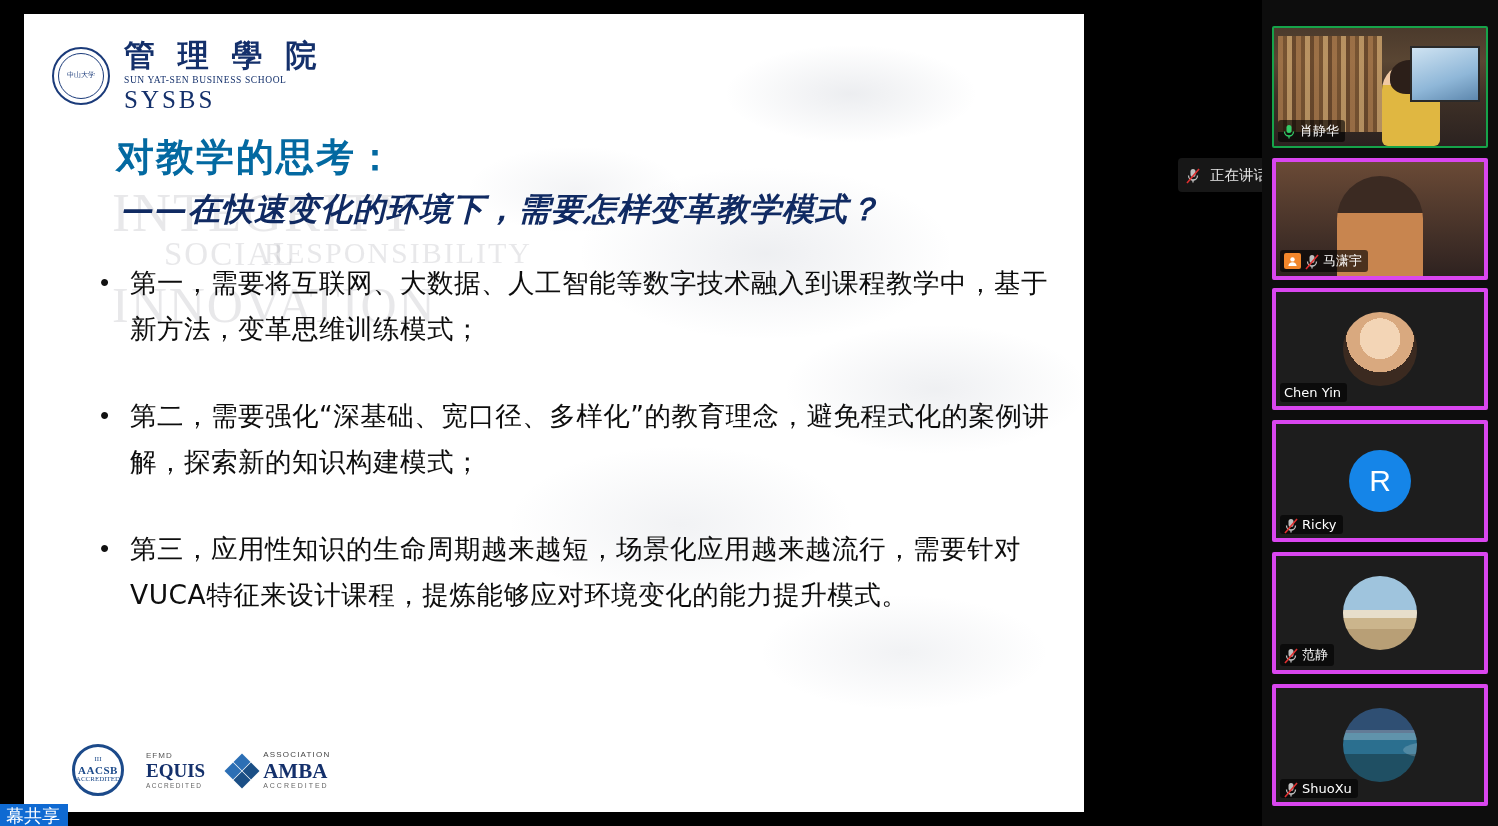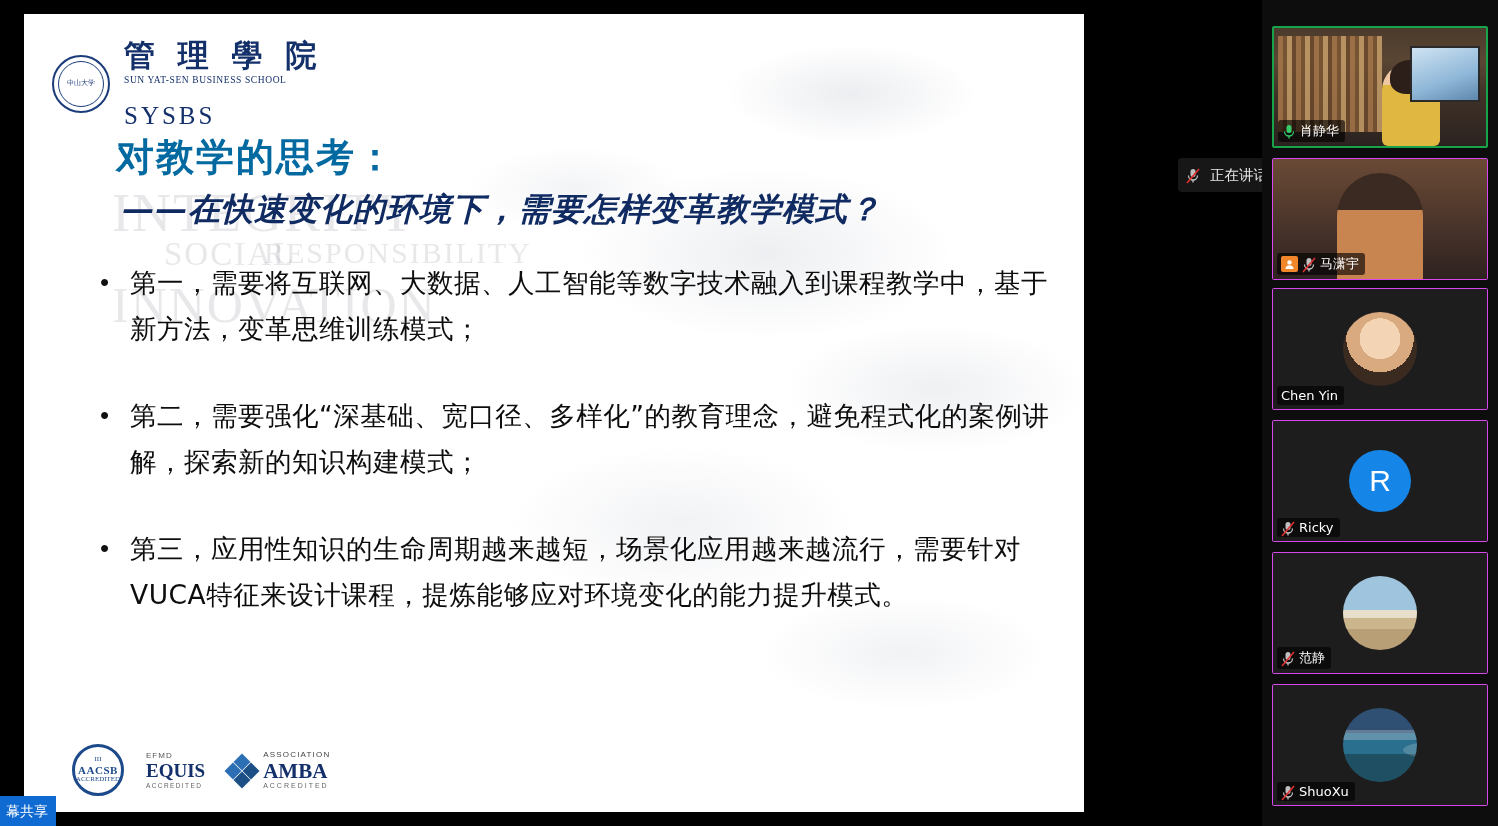--- a/index.html
+++ b/index.html
@@ -55,21 +55,21 @@
     position: relative; flex: none;
   }
   .seal:before {
     content: ""; position: absolute; inset: 4px; border-radius: 50%;
     border: 1px solid #1b3b7a;
   }
   .seal span { font-size: 7px; color: #1b3b7a; font-family: "Liberation Serif", serif; line-height: 1.05; text-align: center; }
   .logo-text { display: flex; flex-direction: column; line-height: 1; }
   .logo-cn { font-size: 31px; color: #14306b; letter-spacing: 6px; font-weight: bold; font-family: "DejaVu Sans", sans-serif; }
   .logo-en { font-size: 9.5px; color: #14306b; letter-spacing: .6px; margin-top: 5px; font-family: "Liberation Serif", serif; }
-  .logo-abbr { font-size: 25px; color: #14306b; letter-spacing: 3px; font-family: "Liberation Serif", serif; margin-top: 17px; }
+  .logo-abbr { font-size: 25px; color: #14306b; letter-spacing: 3px; font-family: "Liberation Serif", serif; margin-top: 1px; }
 
   
   .title-main {
     position: absolute; left: 92px; top: 118px;
     font-size: 38px; font-weight: bold; color: #0369a1;
     font-family: "DejaVu Sans", sans-serif; letter-spacing: 2px;
   }
   .title-sub {
     position: absolute; left: 98px; top: 174px;
     font-size: 32px; font-weight: bold; color: #102a62;
@@ -111,36 +111,36 @@
   .amba-mark i:nth-child(2) { left: 0; top: 9px; }
   .amba-mark i:nth-child(3) { left: 18px; top: 9px; background:#1b4f86; }
   .amba-mark i:nth-child(4) { left: 9px; top: 18px; background:#1b4f86; }
   .amba-txt { display: flex; flex-direction: column; line-height: 1.05; }
   .amba-txt .a1 { font-size: 8px; letter-spacing: 1.2px; color: #444; }
   .amba-txt .a2 { font-size: 21px; font-weight: bold; color: #14306b; font-family: "Liberation Serif", serif; }
   .amba-txt .a3 { font-size: 7px; letter-spacing: 2px; color: #666; }
 
   
   #share-label {
-    position: absolute; left: 0; bottom: 0; height: 30px;
-    background: #0f6ad2; color: #fff; font-size: 14px;
+    position: absolute; left: 0; bottom: 0; height: 22px;
+    background: #0f6ad2; color: #fff; font-size: 18px;
     padding: 1px 8px 0 6px; display: flex; align-items: center;
     font-family: "DejaVu Sans", sans-serif; white-space: nowrap;
     overflow: hidden;
   }
 
   
   #rail {
     position: absolute; right: 0; top: 0; width: 236px; height: 826px;
     background: #0d0d0d;
     text-align: right;
   }
   .tile {
     position: absolute; left: 10px; width: 216px; height: 122px;
-    background: #1b1b1b; border: 1px solid #d946ef; border-radius: 2px;
+    background: #1b1b1b; border: 4px solid #d946ef; border-radius: 2px;
     overflow: hidden;
   }
   .tile.active { border: 2px solid #16a34a; }
   .tile-bg { position: absolute; inset: 0; }
   .avatar-circle {
     position: absolute; left: 50%; top: 50%; transform: translate(-50%,-50%);
     width: 74px; height: 74px; border-radius: 50%; overflow: hidden;
   }
   .initial-circle {
     position: absolute; left: 50%; top: 50%; transform: translate(-50%,-50%);

